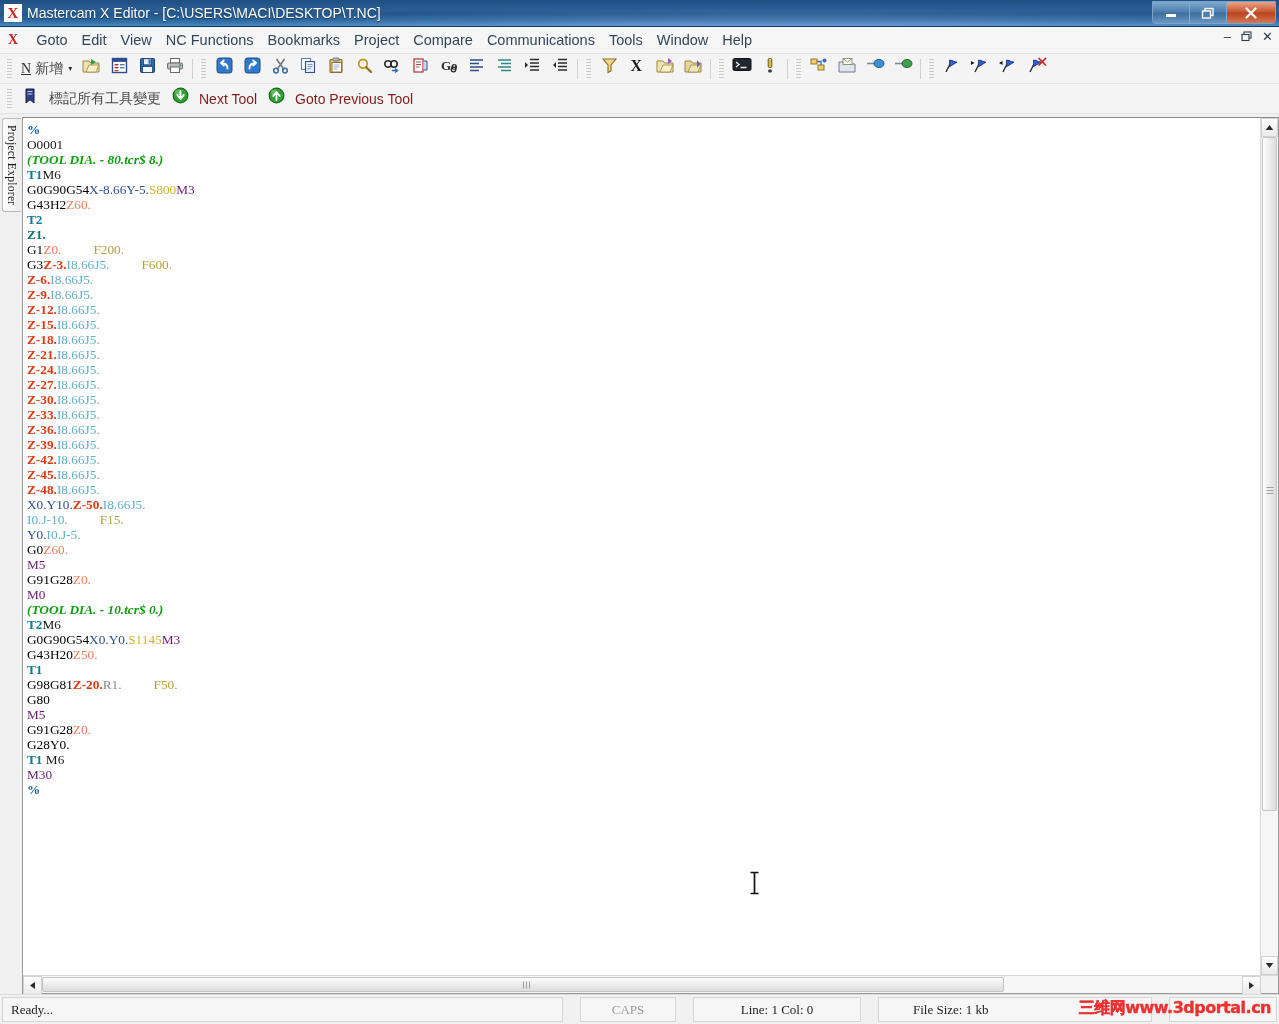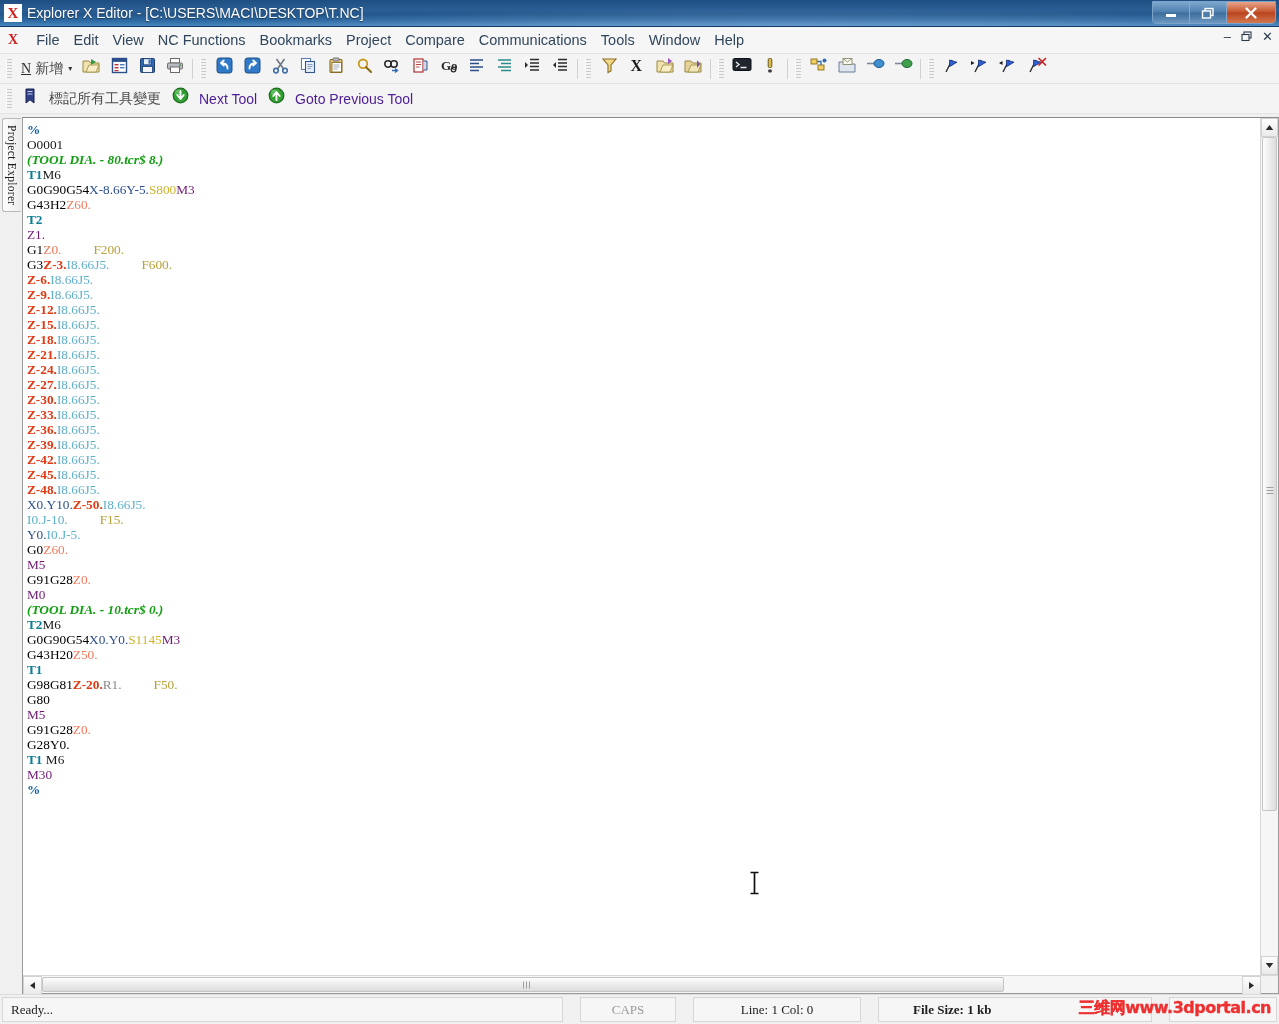--- a/index.html
+++ b/index.html
@@ -121,21 +121,21 @@
     display: flex; justify-content: center;
     padding: 0 2px;
     flex: none;
   }
   .tbtext {
     display:flex; align-items:center; gap:4px;
     font-size: 14px; padding: 0 5px; height: 24px;
     white-space: nowrap;
   }
   .tbtext.cjk { color:#4a4a4a; font-family:"DejaVu Sans", sans-serif; font-size:14px; }
-  .tbtext.orange { color:#4c1d95;text-align:center; }
+  .tbtext.orange { color:#7f1d1d;text-align:center; }
   .nlabel { font-size:14px; color:#2f2f2f; text-decoration: underline; font-family:"Liberation Serif", serif; }
   .caret { font-size: 8px; color:#333; margin-left:1px; }
 
   
   .main {
     flex: 1 1 auto;
     display: flex;
     background: #f0f0f0;
     min-height: 0;
   }
@@ -197,21 +197,21 @@
   .c-tool  { color:#0d7f96; font-weight:bold; }
   .c-g     { color:#000000; }
   .c-m     { color:#701a75; }
   .c-xy    { color:#2c4f8e; }
   .c-z     { color:#e03a14; font-weight:bold; }
   .c-zs    { color:#ef7a5c; }
   .c-ij    { color:#5fb0c9; }
   .c-f     { color:#b8a13a;margin-left:32px; }
   .c-s     { color:#cfb330; }
   .c-r     { color:#8a8a8a; }
-  .c-plain { color:#701a75; }
+  .c-plain { color:#0f766e;font-weight:bold; }
 
   .icursor {
     position: absolute; left: 726px; top: 753px;
     width: 11px; height: 24px;
     pointer-events:none;
   }
   .icursor svg { display:block; }
 
   
   .vscroll {
@@ -273,21 +273,21 @@
     display: flex; align-items: center;
     padding: 0 8px;
     font-size: 13px;
     font-family: "Liberation Serif", serif;
     color: #1d1d1d;
     white-space: nowrap;
   }
   .sb-cell.grow { flex: 1 1 auto; }
   .sb-cell.caps { width: 78px; justify-content:center; color:#9a9a9a; }
   .sb-cell.line { width: 150px; justify-content:center; }
-  .sb-cell.fsize { width: 230px; justify-content:flex-start; padding-left:34px;font-weight:bold; }
+  .sb-cell.fsize { width: 230px; justify-content:flex-start; padding-left:34px; }
   .sb-cell.last { width: 90px; }
   .watermark {
     position: absolute;
     right: 8px; top: 3px;
     font-size: 16px;
     font-weight: bold;
     color: #ee2222;
     font-family: "DejaVu Sans", sans-serif;
     letter-spacing: -0.5px;
     -webkit-text-stroke: 0.4px #ee2222;
@@ -299,21 +299,21 @@
   .ico { display:block; }
 </style>
 </head>
 <body>
 
 <div id="app">
 
   <div class="titlebar">
     <div class="tb-glow"></div>
     <div class="tb-app-icon">X</div>
-    <div class="tb-title">Explorer X Editor - [C:\USERS\MACI\DESKTOP\T.NC]</div>
+    <div class="tb-title">Mastercam X Editor - [C:\USERS\MACI\DESKTOP\T.NC]</div>
     <div class="tb-buttons">
       <div class="tb-btn">
         <svg class="ico" width="14" height="12" viewBox="0 0 14 12">
           <rect x="2" y="7" width="10" height="3" fill="#ffffff"></rect>
         </svg>
       </div>
       <div class="tb-btn">
         <svg class="ico" width="14" height="12" viewBox="0 0 14 12">
           <rect x="4" y="1.5" width="8" height="7" fill="none" stroke="#ffffff" stroke-width="1.4"></rect>
           <rect x="1.5" y="4" width="8" height="7" fill="#4d7fae" stroke="#ffffff" stroke-width="1.4"></rect>
@@ -322,21 +322,21 @@
       <div class="tb-btn close">
         <svg class="ico" width="16" height="14" viewBox="0 0 16 14">
           <path d="M3.5 2.5 L12.5 11.5 M12.5 2.5 L3.5 11.5" stroke="#ffffff" stroke-width="2.4" stroke-linecap="round"></path>
         </svg>
       </div>
     </div>
   </div>
 
   <div class="menubar">
     <div class="menu-logo">X</div>
-    <div class="menu-item">File</div>
+    <div class="menu-item">Goto</div>
     <div class="menu-item">Edit</div>
     <div class="menu-item">View</div>
     <div class="menu-item">NC Functions</div>
     <div class="menu-item">Bookmarks</div>
     <div class="menu-item">Project</div>
     <div class="menu-item">Compare</div>
     <div class="menu-item">Communications</div>
     <div class="menu-item">Tools</div>
     <div class="menu-item">Window</div>
     <div class="menu-item">Help</div>

